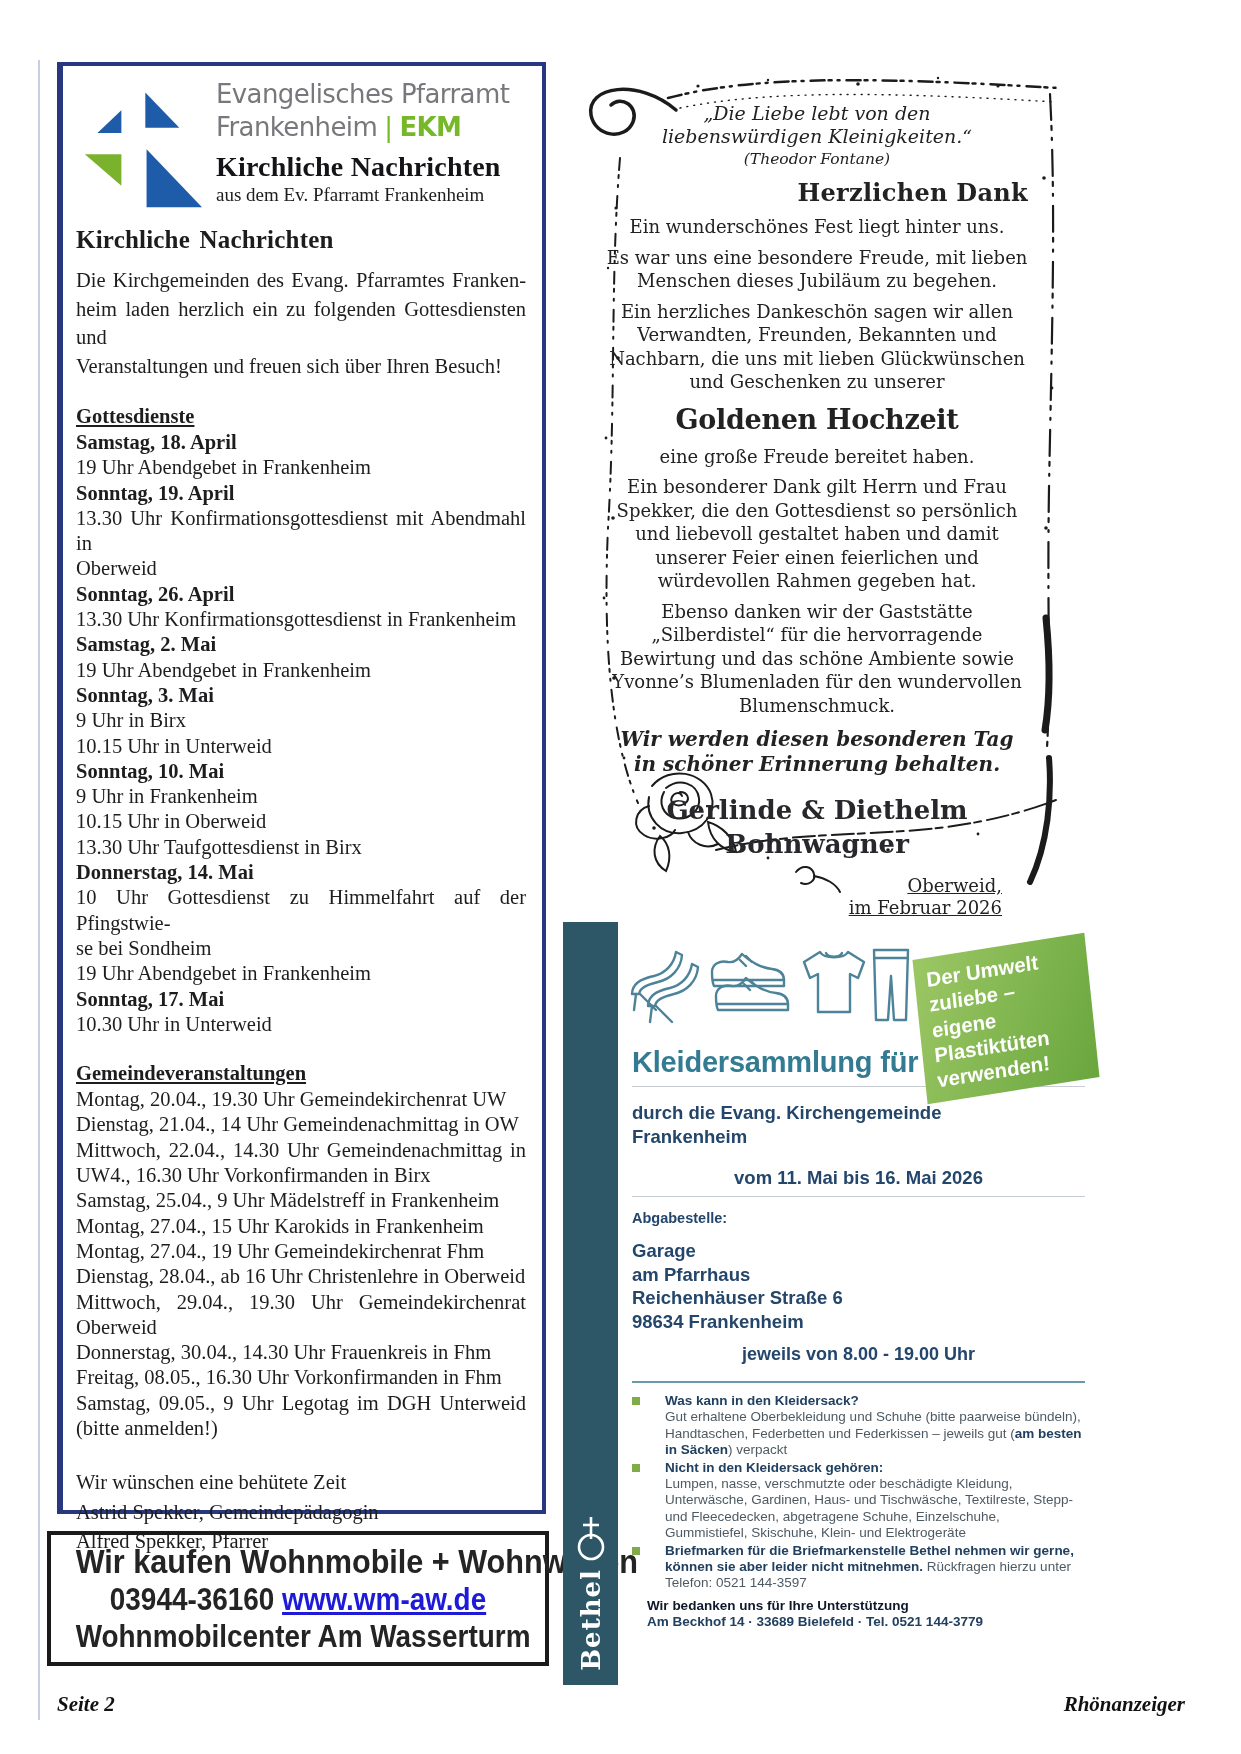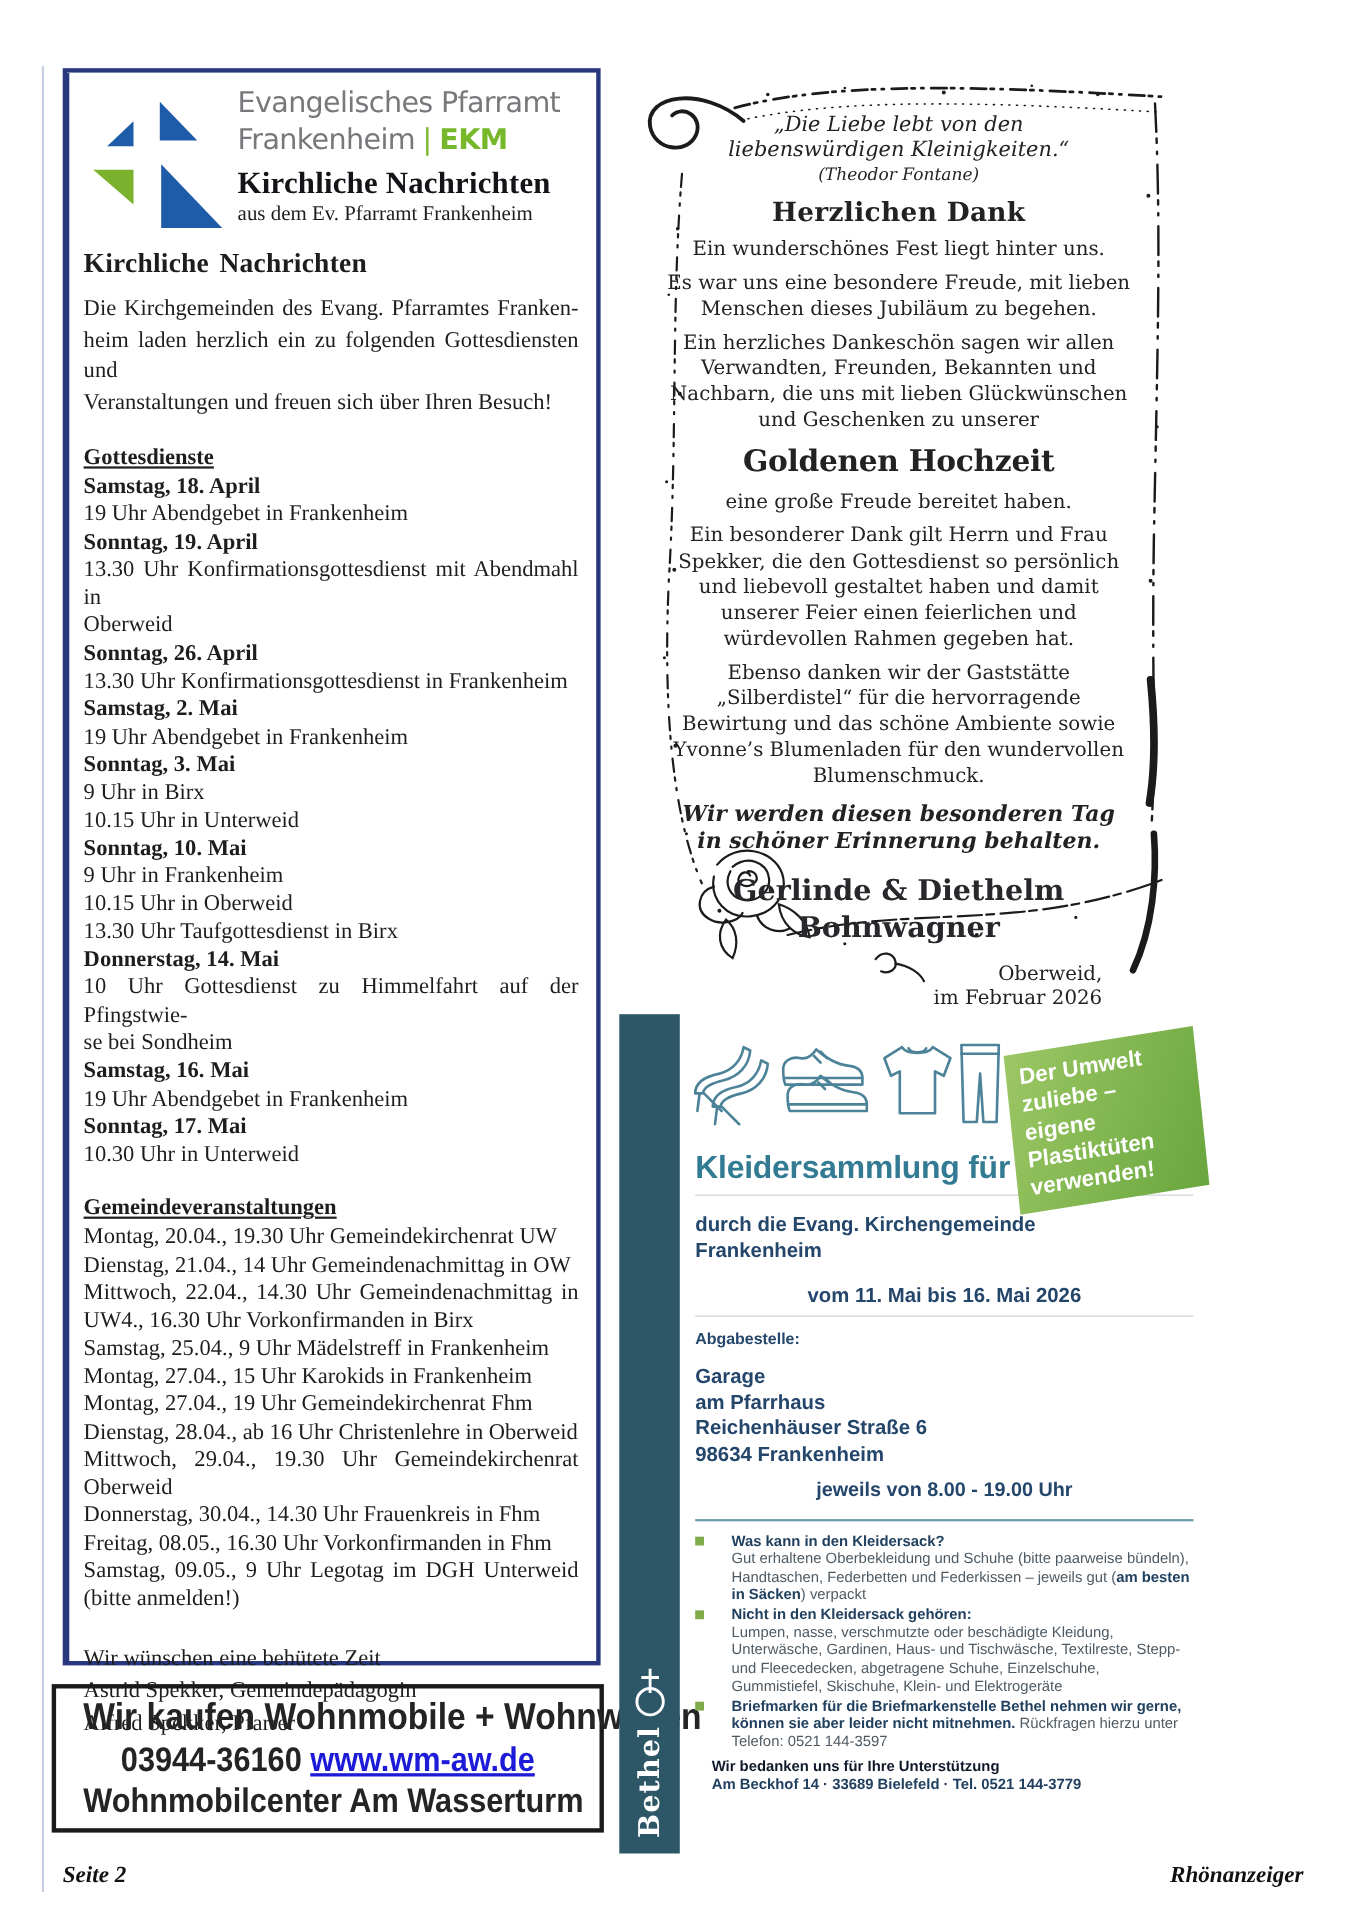--- a/index.html
+++ b/index.html
@@ -42,27 +42,27 @@
   .ad2 a{color:var(--link-blue);text-decoration:underline;}
   .ad3{font-size:31px;transform:scaleX(.9);white-space:nowrap;}
 
   
   .scroll{position:absolute;left:558px;top:58px;width:508px;height:866px;font-family:"DejaVu Serif",serif;color:#222;}
   .deco{position:absolute;inset:0;width:100%;height:100%;}
   .scroll-text{position:absolute;left:48px;top:44px;width:422px;text-align:center;}
   .scroll-text p{margin:0 0 7px;}
   .scroll-text .quote{font-style:italic;font-size:19px;line-height:23px;margin-bottom:0;}
   .scroll-text .attr{font-style:italic;font-size:15.5px;margin:2px 0 10px;}
-  .scroll-text .h1{font-weight:bold;font-size:24px;margin:8px 0 8px;letter-spacing:.3px;}
+  .scroll-text .h1{font-weight:bold;font-size:24px;margin:8px 0 8px;letter-spacing:.3px;text-align:right;}
   .scroll-text .body{font-size:18px;line-height:23.5px;}
   .scroll-text .h2b{font-weight:bold;font-size:27px;margin:10px 0 10px;letter-spacing:-.3px;}
   .scroll-text .emph{font-weight:bold;font-style:italic;font-size:20px;line-height:25px;margin-top:10px;}
   .scroll-text .names{font-weight:bold;font-size:26px;line-height:34px;margin:16px 0 0;color:#28282c;}
   .scroll-text .names + .names{margin-top:0;}
-  .scroll-text .place{font-size:18px;line-height:22px;text-align:right;padding-right:26px;margin:0;}
+  .scroll-text .place{font-size:18px;line-height:22px;text-align:right;padding-right:26px;margin:0;text-decoration:underline;}
   .scroll-text .top{margin-top:14px;}
 
   
   .bethel{position:absolute;left:563px;top:922px;width:532px;height:763px;display:flex;font-family:"Liberation Sans",sans-serif;}
   .bar{width:55px;background:var(--bethel-bar);position:relative;flex:none;}
   .bar-word{position:absolute;left:50%;bottom:14px;transform:translateX(-50%) rotate(180deg);writing-mode:vertical-rl;
     color:#fff;font-family:"DejaVu Serif",serif;font-weight:bold;font-size:26px;letter-spacing:1px;}
   .bar-glyph{position:absolute;left:50%;transform:translateX(-50%);bottom:122px;}
   .bethel-main{position:relative;flex:1;padding:8px 10px 0 14px;box-sizing:border-box;}
   .icons{position:absolute;left:8px;top:14px;}
@@ -130,21 +130,20 @@
         <div class="ln b">Sonntag, 3. Mai</div>
         <div class="ln">9 Uhr in Birx</div>
         <div class="ln">10.15 Uhr in Unterweid</div>
         <div class="ln b">Sonntag, 10. Mai</div>
         <div class="ln">9 Uhr in Frankenheim</div>
         <div class="ln">10.15 Uhr in Oberweid</div>
         <div class="ln">13.30 Uhr Taufgottesdienst in Birx</div>
         <div class="ln b">Donnerstag, 14. Mai</div>
         <div class="ln j">10 Uhr Gottesdienst zu Himmelfahrt auf der Pfingstwie-</div>
         <div class="ln">se bei Sondheim</div>
-        <div class="ln b">Samstag, 16. Mai</div>
         <div class="ln">19 Uhr Abendgebet in Frankenheim</div>
         <div class="ln b">Sonntag, 17. Mai</div>
         <div class="ln">10.30 Uhr in Unterweid</div>
       </div>
 
     <div class="list-head">Gemeindeveranstaltungen</div>
     <div id="events">
         <div class="ln">Montag, 20.04., 19.30 Uhr Gemeindekirchenrat UW</div>
         <div class="ln">Dienstag, 21.04., 14 Uhr Gemeindenachmittag in OW</div>
         <div class="ln j">Mittwoch, 22.04., 14.30 Uhr Gemeindenachmittag in</div>

